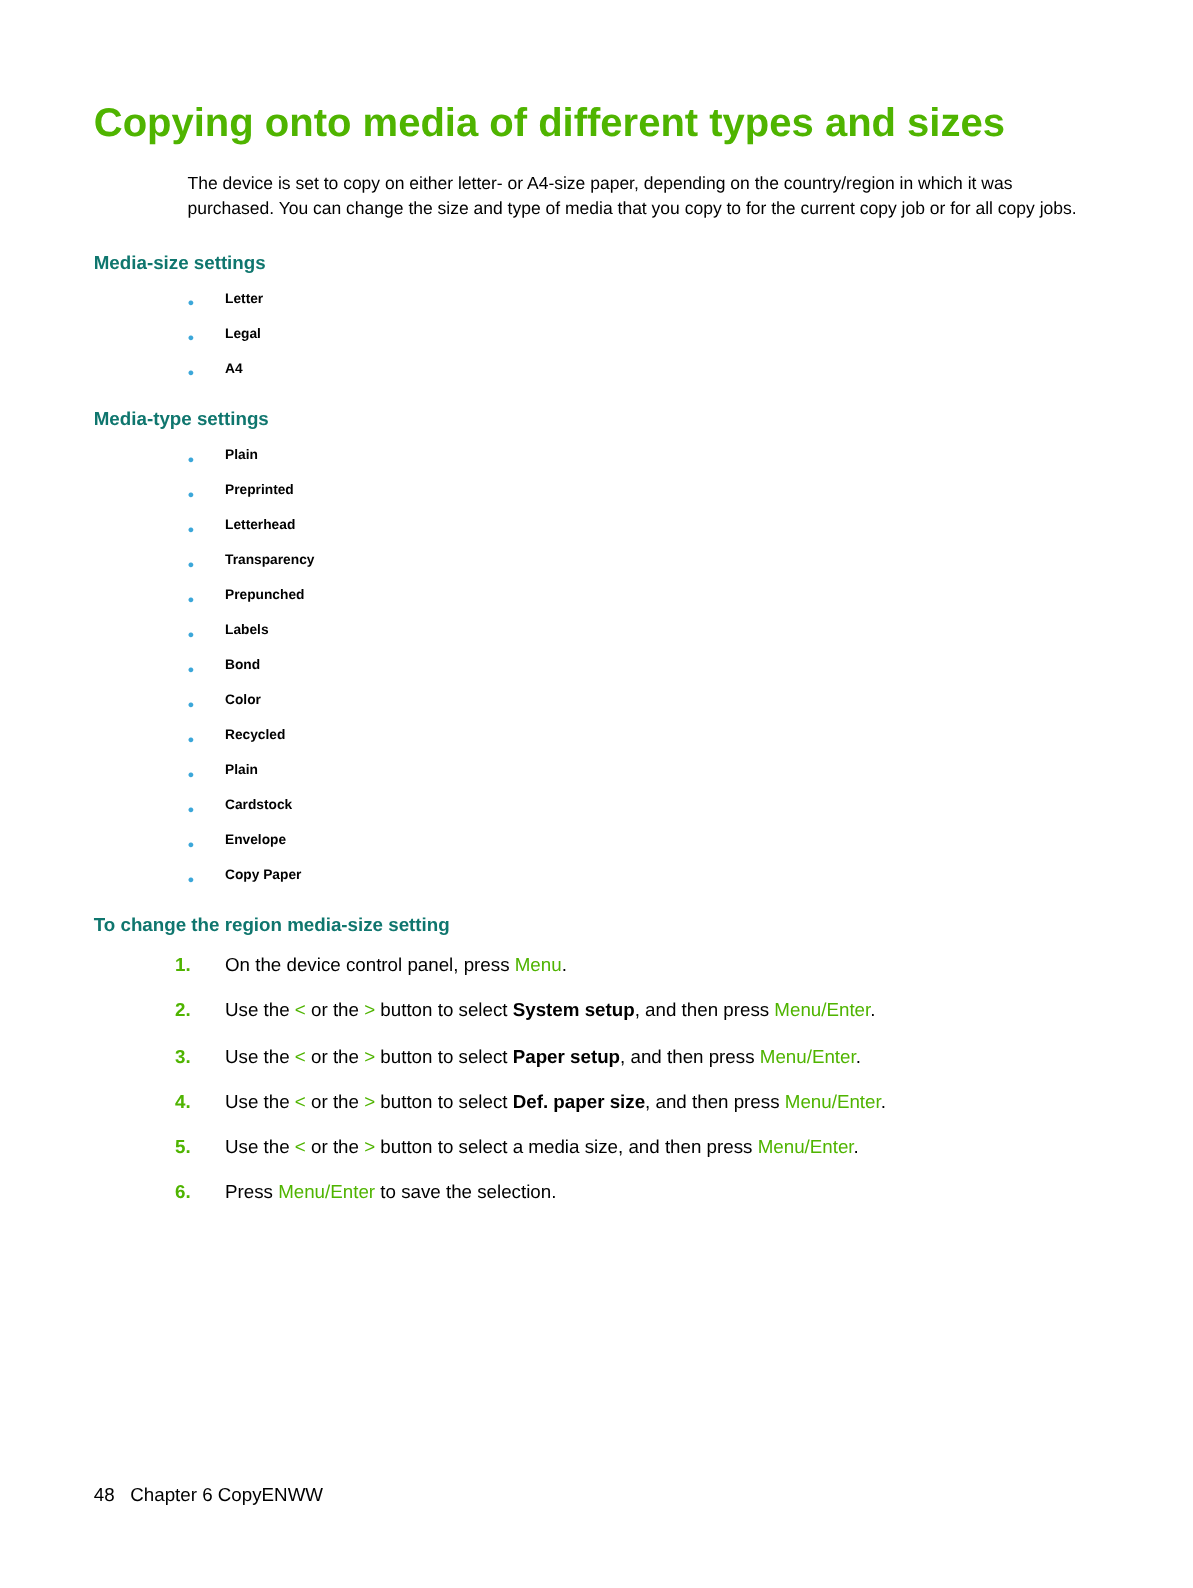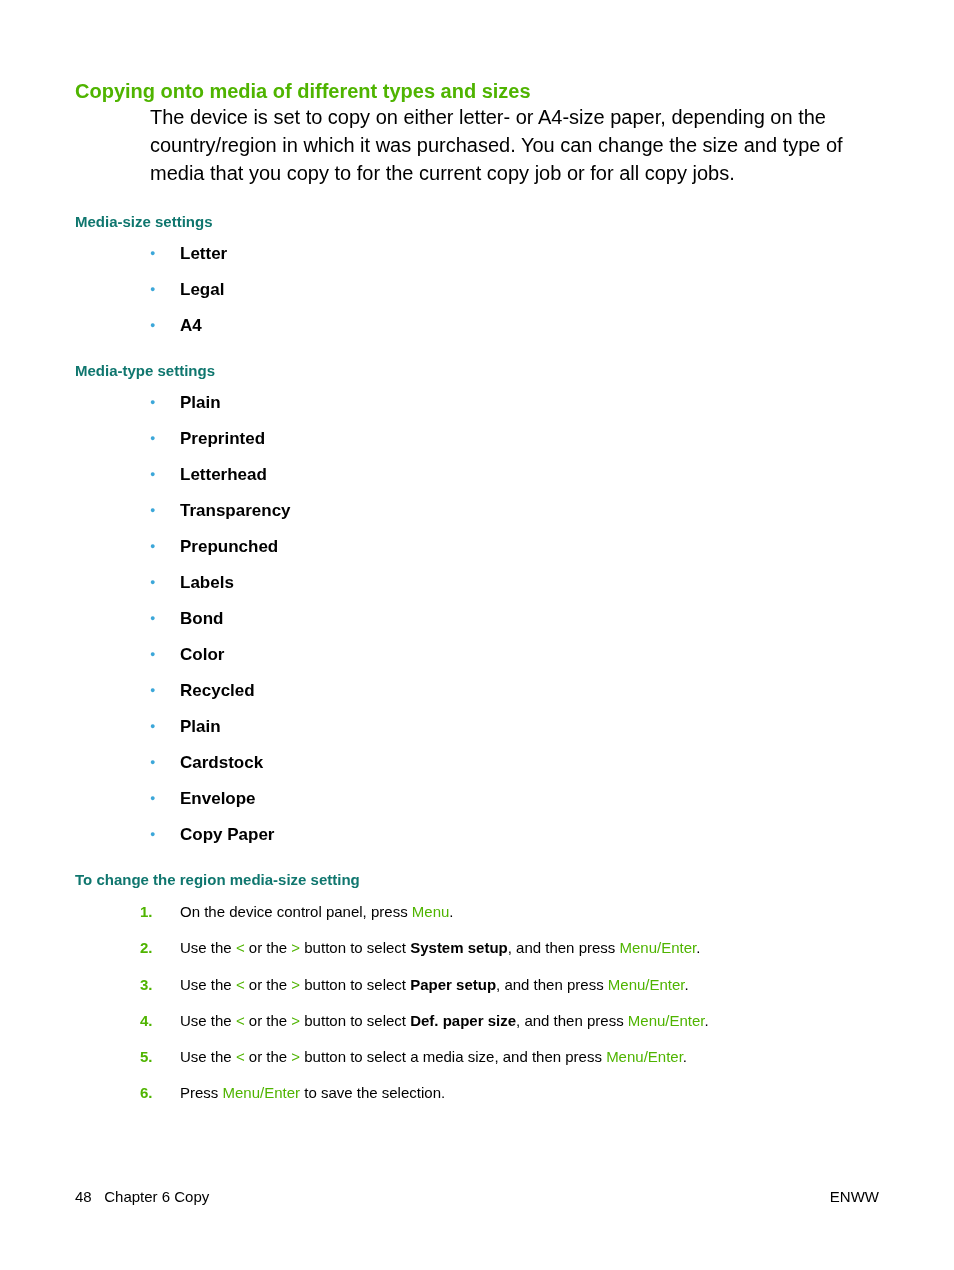--- a/index.html
+++ b/index.html
@@ -8,45 +8,46 @@
     font-size: 15px;
     color: #000;
     background: #fff;
     width: 954px;
     height: 1270px;
     position: relative;
     padding: 80px 75px 0 75px;
   }
   .page-title {
     color: #4fb400;
-    font-size: 20px;
+    font-size: 32px;
     font-weight: bold;
+    margin-bottom: 20px;
   }
   .intro-text {
     color: #000;
-    font-size: 20px;
+    font-size: 14px;
     line-height: 1.4;
     margin-left: 75px;
     margin-bottom: 26px;
   }
   .section-heading {
     color: #0f766e;
     font-size: 15px;
     font-weight: bold;
     margin-bottom: 14px;
   }
   ul.bullet-list {
     list-style: none;
     margin-left: 75px;
     margin-bottom: 26px;
   }
   ul.bullet-list li {
     position: relative;
     padding-left: 30px;
-    font-size: 17px;
+    font-size: 11px;
     font-weight: bold;
     margin-bottom: 16px;
   }
   ul.bullet-list li::before {
     content: "●";
     color: #3ca7d9;
     font-size: 9px;
     position: absolute;
     left: 0;
     top: 4px;
@@ -72,22 +73,20 @@
   }
   .g { color: #4fb400; }
   .b { font-weight: bold; }
   .footer {
     position: absolute;
     bottom: 65px;
     left: 75px;
     right: 75px;
     font-size: 15px;
     display: flex;
-    justify-content: space-between;
-    gap: 12px;
   }
 </style>
 </head>
 <body>
 
 <h1 class="page-title">Copying onto media of different types and sizes</h1>
 
 <p class="intro-text">The device is set to copy on either letter- or A4-size paper, depending on the country/region in which it was purchased. You can change the size and type of media that you copy to for the current copy job or for all copy jobs.</p>
 
 <div class="section-heading">Media-size settings</div>

